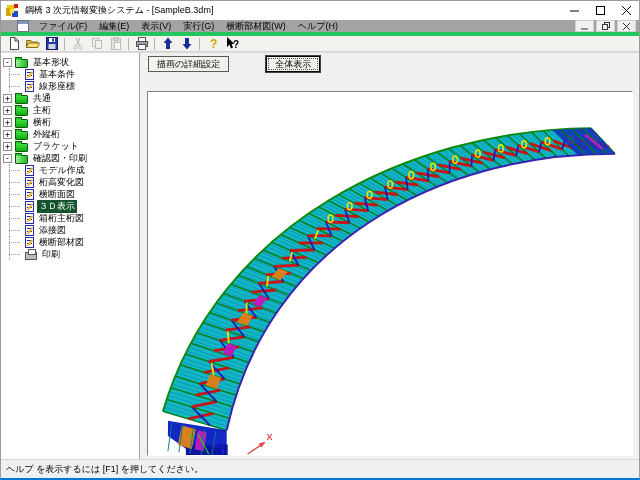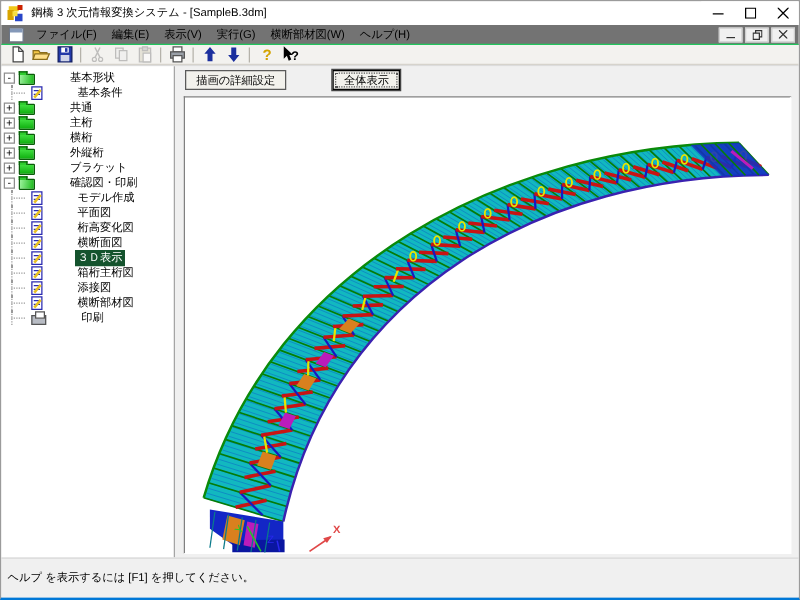--- a/index.html
+++ b/index.html
@@ -11,21 +11,21 @@
     border:1px solid #9b9b9b; border-bottom:2px solid #0078d7;
     font-size:9px; color:#000; overflow:hidden;justify-content:center;
   }
   
   .titlebar{ height:19px; background:#fff; display:flex; align-items:center; padding-left:4px; flex:none; }
   .app-icon{ width:16px; height:16px; margin-right:4px; flex:none; }
   .title-text{ font-size:9px; white-space:nowrap; }
   .win-controls{ margin-left:auto; display:flex; height:100%; }
   .win-btn{ width:26px; height:100%; border:none; background:#fff; display:flex; align-items:center; justify-content:center; padding:0; }
   
-  .menubar{ height:16px; background:#737373; display:flex; align-items:center; padding-left:3px; flex:none; border-bottom:1px solid #22c55e; }
+  .menubar{ height:16px; background:#a3a3a3; display:flex; align-items:center; padding-left:13px; flex:none; border-bottom:4px solid #22c55e; }
   .mdi-doc{ width:13px; height:12px; margin:0 3px; flex:none; }
   .menu-item{ padding:1px 6px; white-space:nowrap; }
   .mdi-controls{ margin-left:auto; display:flex; gap:2px; padding-right:3px; }
   .mdi-btn{ width:19px; height:12px; background:#f0f0f0; border:1px solid #cfcfcf; display:flex; align-items:center; justify-content:center; padding:0; }
   
   .toolbar{ height:16px; background:#f3f2ef; display:flex; align-items:center; padding-left:3px; flex:none; border-bottom:1px solid #d6d3cc; }
   .tb-btn{ width:19px; height:15px; border:none; background:transparent; display:flex; align-items:center; justify-content:center; padding:0; }
   .tb-btn.disabled{ opacity:.5; }
   .tb-sep{ width:1px; height:12px; background:#b5b2aa; margin:0 3px; flex:none; }
   
@@ -41,30 +41,30 @@
   .conn::after{ content:""; position:absolute; left:6px; top:6px; width:11px; border-top:1px dotted #9a9a9a; }
   .ico{ display:inline-block; margin-right:3px; flex:none; position:relative; }
   .folder{ width:13px; height:9px; background:linear-gradient(#3ede3e,#0fae0f); border:1px solid #0a5c0a; border-radius:1px; margin-top:2px; }
   .folder::before{ content:""; position:absolute; top:-3px; left:-1px; width:5px; height:2px; background:#2ecc2e; border:1px solid #0a5c0a; border-bottom:none; }
   .folder.open{ background:linear-gradient(100deg,#9df29d,#18b818); }
   .doc{ width:9px; height:11px; background:#fff; border:1px solid #2a2ab0; }
   .doc::before{ content:""; position:absolute; left:1px; top:2px; width:5px; height:1px; background:#2a2ab0; box-shadow:0 3px 0 #2a2ab0; }
   .doc::after{ content:""; position:absolute; left:0; top:4px; width:8px; height:2px; background:#e8c020; transform:rotate(-50deg); }
   .printer{ width:12px; height:8px; background:#b8bcc4; border:1px solid #555; margin-top:3px; }
   .printer::before{ content:""; position:absolute; left:2px; top:-4px; width:6px; height:4px; background:#fff; border:1px solid #555; }
-  .tlabel{ padding:0 2px;margin-left:23px; }
+  .tlabel{ padding:0 2px; }
   .tree-row.sel .tlabel{ background:#14532d; color:#fff; }
   
-  .vp-toolbar{ height:24px; display:flex; gap:7px; padding:3px 0 0 2px; align-items:flex-start; flex:none; }
+  .vp-toolbar{ height:38px; display:flex; gap:7px; padding:3px 0 0 2px; align-items:flex-start; flex:none; }
   .vp-btn{ height:16px; padding:1px 8px 2px 8px; background:#f2f1ec; border:1px solid #5a5a5a; font-size:9px; font-family:inherit; }
   .vp-btn.default{ border:1px solid #000; box-shadow:0 0 0 1px #444; outline:1px dotted #555; outline-offset:-3px;margin-left:30px; }
   .viewport{ flex:1; margin:0 0 3px 1px; background:#fff; border:1px solid; border-color:#808080 #ffffff #ffffff #808080; position:relative; min-height:0; }
   .viewport svg{ position:absolute; inset:0; width:100%; height:100%; }
   
-  .statusbar{ height:32px; background:#f0f0f0; border-top:1px solid #d7d7d7; display:flex; align-items:center; padding-left:5px; flex:none; }
+  .statusbar{ height:19px; background:#f0f0f0; border-top:1px solid #d7d7d7; display:flex; align-items:center; padding-left:5px; flex:none; }
 </style>
 </head>
 <body>
 
 <div class="window">
 
   <div class="titlebar">
     <span class="app-icon">
       <svg width="16" height="16" viewBox="0 0 16 16">
         <rect x="2" y="2" width="8" height="4" fill="#f0c818"></rect>
@@ -209,20 +209,25 @@
         <span class="expander">-</span>
         <span class="ico folder open"></span>
         <span class="tlabel">基本形状</span>
       </div>
       <div class="tree-row">
         <span class="conn"></span>
         <span class="ico doc"></span>
         <span class="tlabel">基本条件</span>
       </div>
       <div class="tree-row">
+        <span class="conn"></span>
+        <span class="ico doc"></span>
+        <span class="tlabel">線形座標</span>
+      </div>
+      <div class="tree-row">
         <span class="expander">+</span>
         <span class="ico folder"></span>
         <span class="tlabel">共通</span>
       </div>
       <div class="tree-row">
         <span class="expander">+</span>
         <span class="ico folder"></span>
         <span class="tlabel">主桁</span>
       </div>
       <div class="tree-row">
@@ -242,25 +247,20 @@
       </div>
       <div class="tree-row">
         <span class="expander">-</span>
         <span class="ico folder open"></span>
         <span class="tlabel">確認図・印刷</span>
       </div>
       <div class="tree-row">
         <span class="conn"></span>
         <span class="ico doc"></span>
         <span class="tlabel">モデル作成</span>
-      </div>
-      <div class="tree-row">
-        <span class="conn"></span>
-        <span class="ico doc"></span>
-        <span class="tlabel">平面図</span>
       </div>
       <div class="tree-row">
         <span class="conn"></span>
         <span class="ico doc"></span>
         <span class="tlabel">桁高変化図</span>
       </div>
       <div class="tree-row">
         <span class="conn"></span>
         <span class="ico doc"></span>
         <span class="tlabel">横断面図</span>

